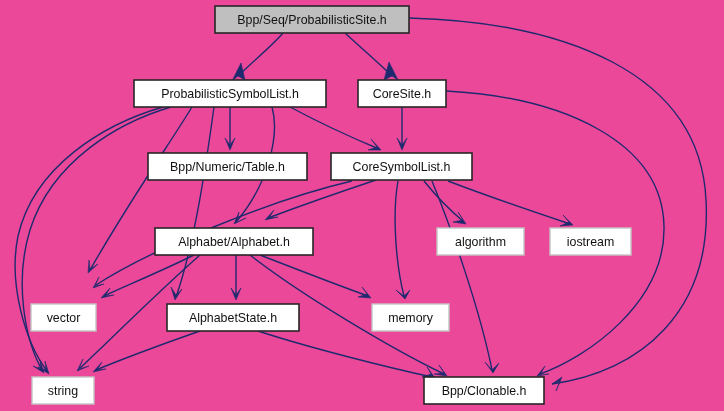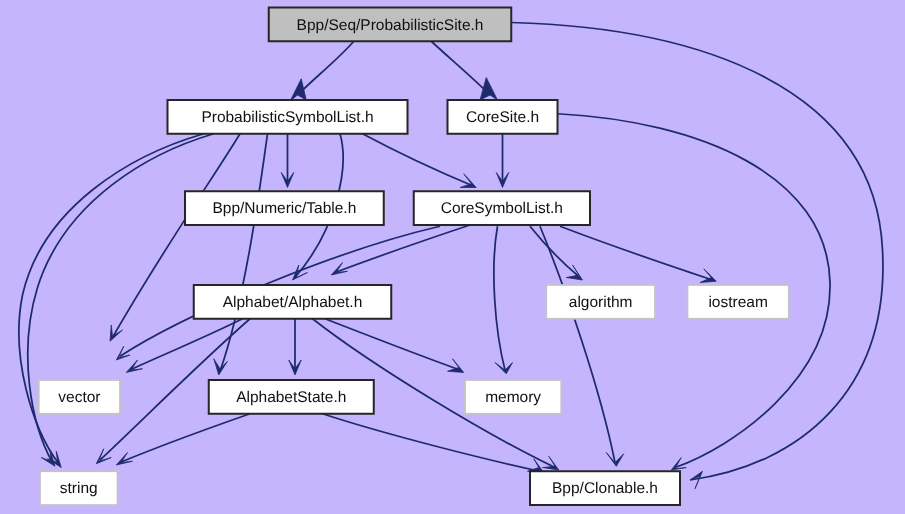--- a/index.html
+++ b/index.html
@@ -4,21 +4,21 @@
 <style>
   html, body {
     margin: 0;
     padding: 0;
     background: #ffffff;
   }
   #graph-root {
     position: relative;
     width: 724px;
     height: 411px;
-    background: #c4b5fd;
+    background: #ec4899;
     overflow: hidden;
     font-family: "Liberation Sans", sans-serif;
   }
   svg#graph-svg {
     position: absolute;
     left: 0;
     top: 0;
     width: 724px;
     height: 411px;
   }

